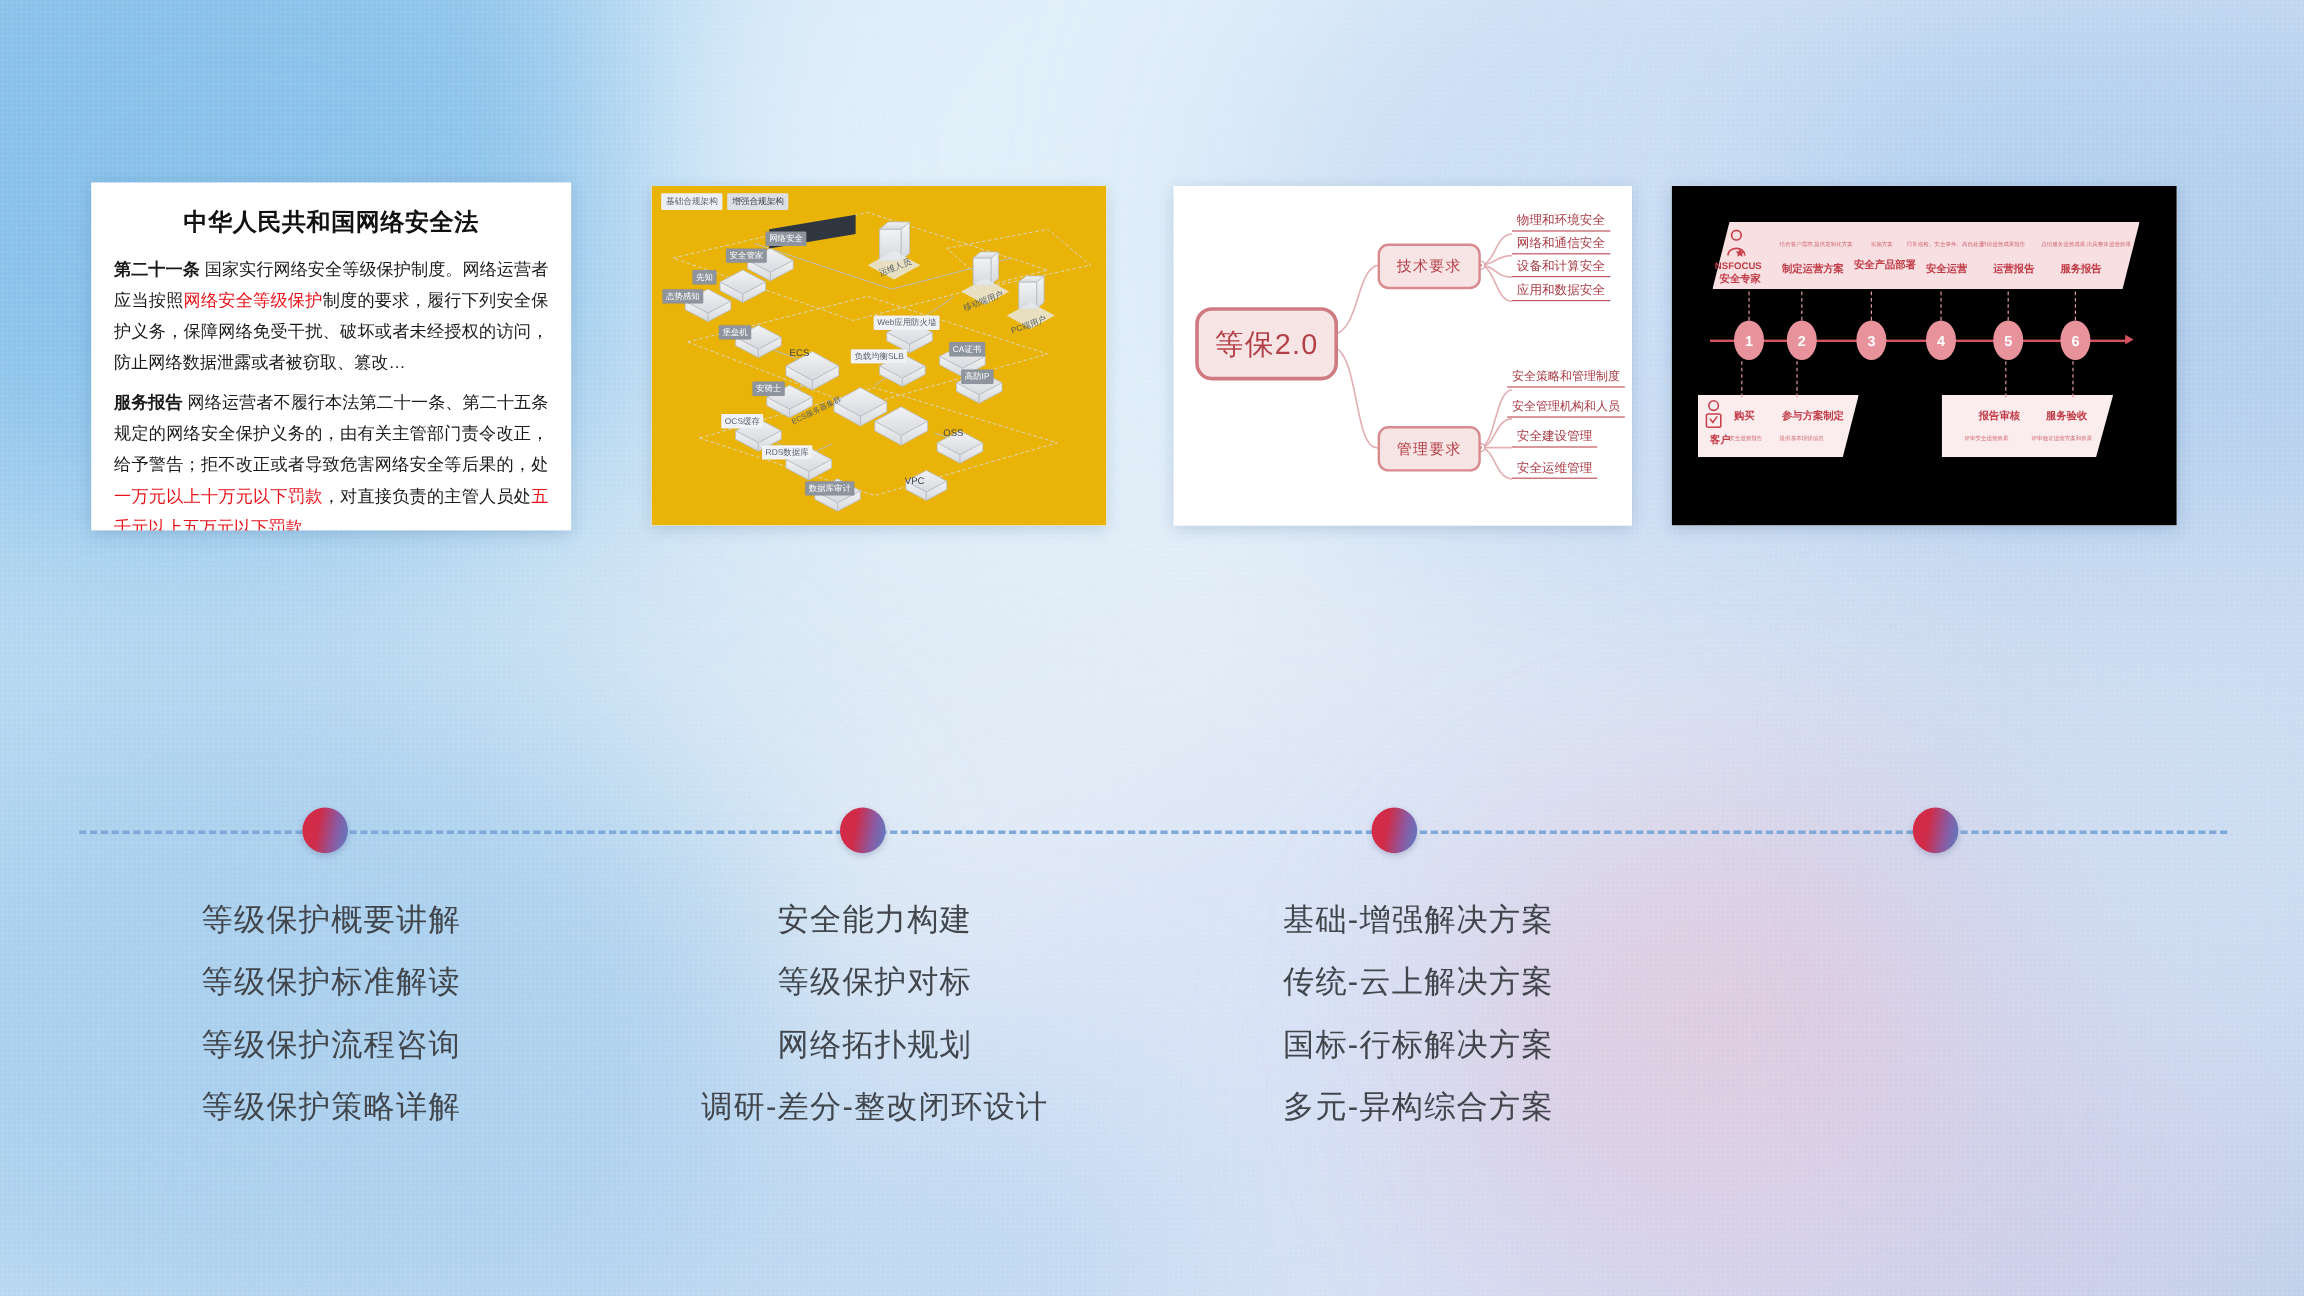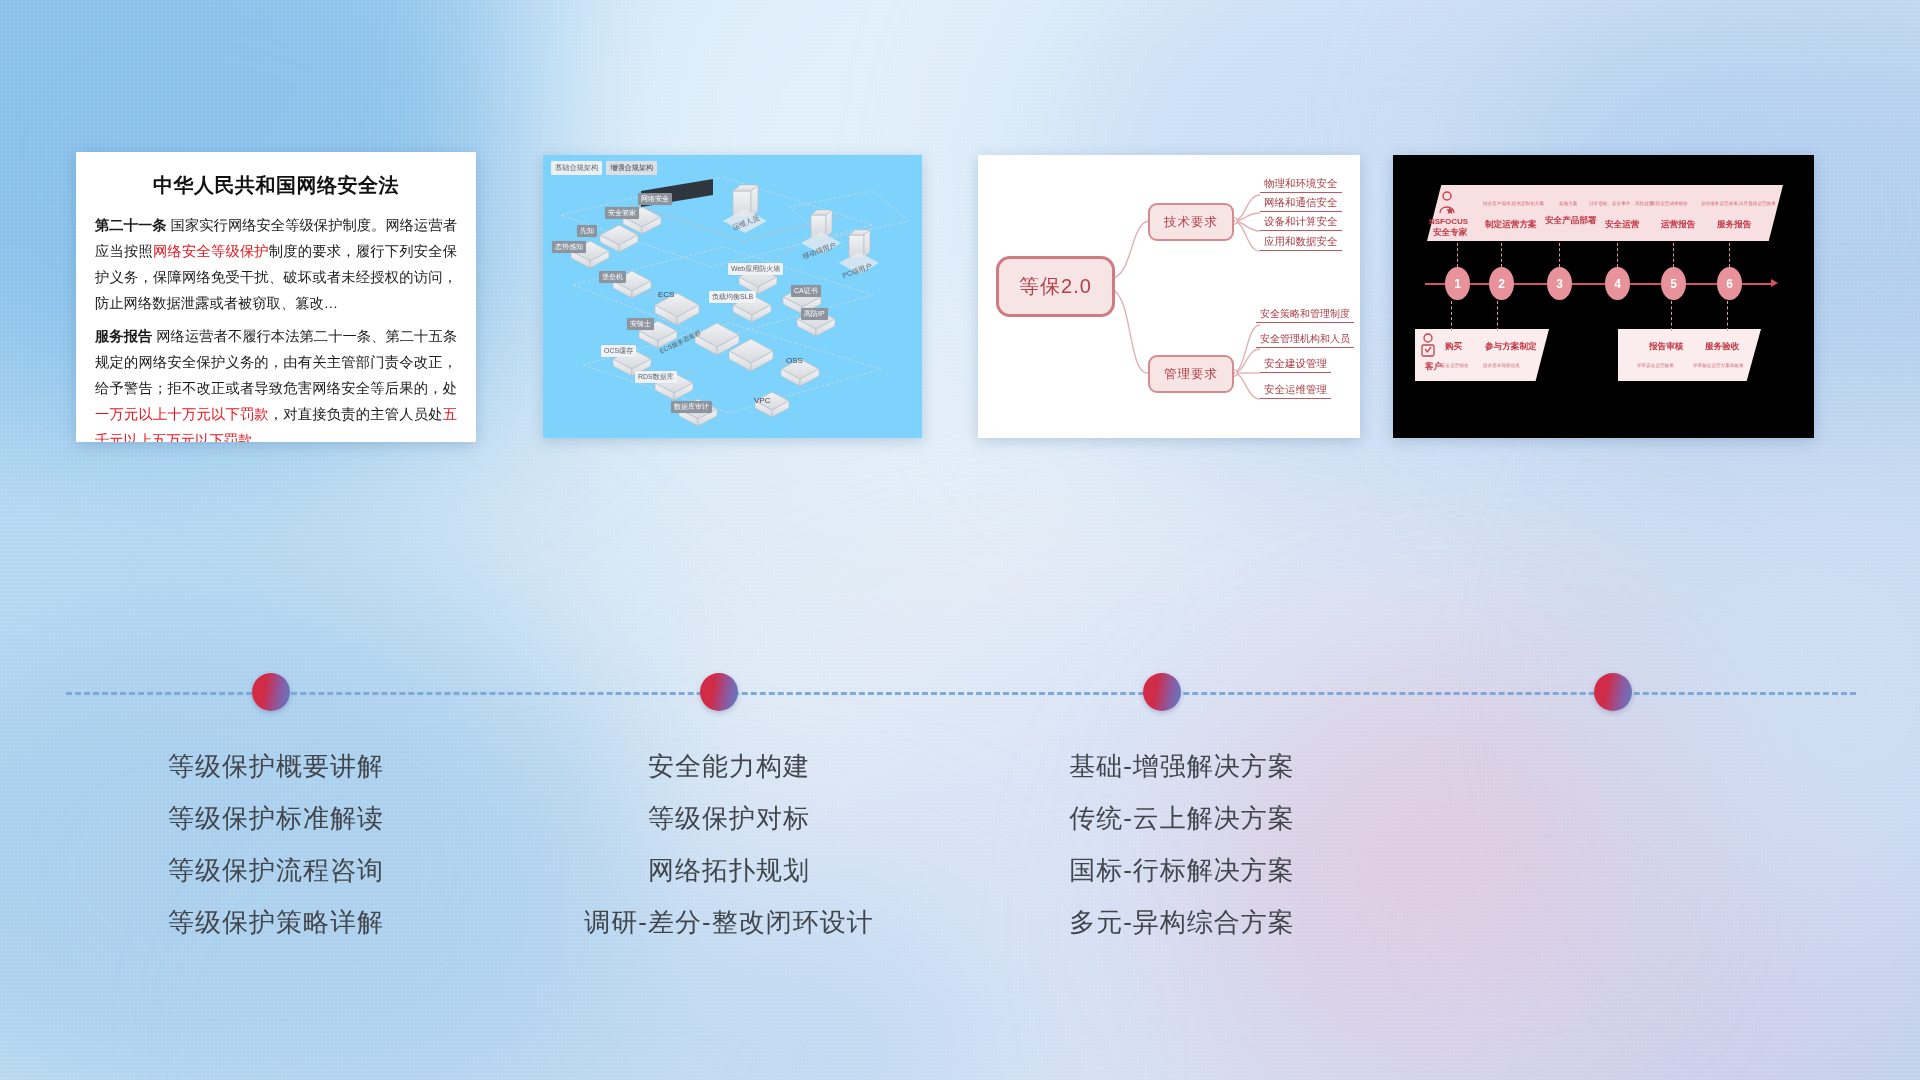--- a/index.html
+++ b/index.html
@@ -51,21 +51,21 @@
     letter-spacing:.5px;margin:3px 0 13px;
   }
   .law-p{
     font-size:14.3px;line-height:26px;color:#1a1a1a;text-align:justify;
     margin:0 0 7px;
   }
   .law-p .b{font-weight:bold;}
   .law-p .r{color:#e8131a;}
 
   
-  .arch{position:relative;width:100%;height:100%;background:#7dd3fc;}
+  .arch{position:relative;width:100%;height:100%;background:#eab308;}
   .arch-tabs{position:absolute;left:8px;top:6px;display:flex;gap:4px;}
   .arch-tab{
     font-size:7.2px;color:#5d6470;background:#eceff3;
     padding:2px 4px;border-radius:1px;white-space:nowrap;
   }
   .arch-tab.sel{background:#dcdfe4;color:#3c424c;}
   .arch-svg{position:absolute;inset:0;}
   .iso-lbl{
     position:absolute;font-size:7px;color:#5a6069;background:#f0f2f5;
     padding:1px 3px;white-space:nowrap;border-radius:1px;
@@ -76,21 +76,21 @@
 
   
   .mind{position:relative;width:100%;height:100%;background:#fff;}
   .mm-node{
     position:absolute;border:2px solid #d98a8e;background:#f7e4e5;
     border-radius:9px;display:flex;align-items:center;justify-content:center;
     color:#b34048;font-size:12px;letter-spacing:1px;
   }
   .mm-root{
     left:18px;top:101px;width:113px;height:55px;border-width:3px;
-    border-color:#cf7b80;font-size:20px;border-radius:14px;
+    border-color:#cf7b80;font-size:24px;border-radius:14px;
   }
   .mm-branch{width:82px;height:34px;font-size:12.5px;}
   .mm-b1{left:170px;top:48px;}
   .mm-b2{left:170px;top:200px;}
   .mm-leaf{
     position:absolute;font-size:10.5px;color:#a83b44;white-space:nowrap;
     border-bottom:1.7px solid #c0565e;padding:0 4px 1px 4px;text-align:center;
   }
 
   

